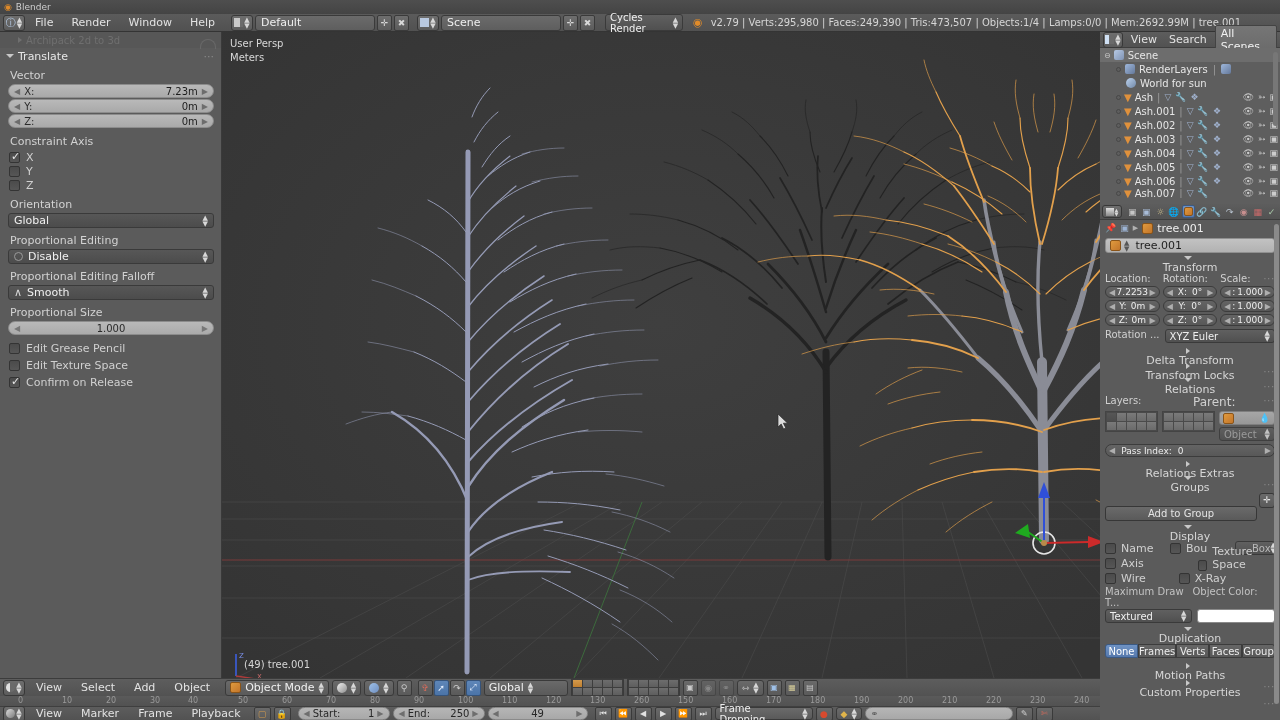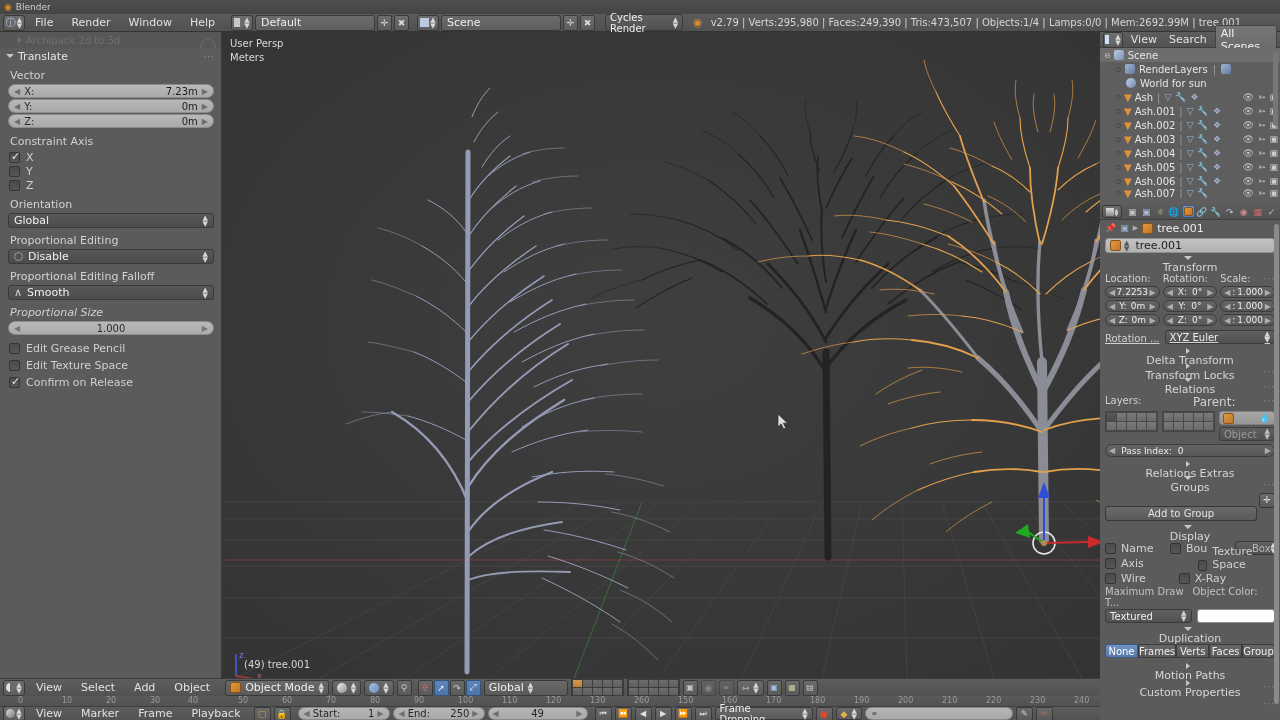--- a/index.html
+++ b/index.html
@@ -122,21 +122,21 @@
      gap:1px; padding:0 2px; border-bottom:1px solid #3e3e3e;}
   .ptab{ width:13px;height:13px;border-radius:2px; display:flex;align-items:center;justify-content:center;}
   .ptab.sel{ background:linear-gradient(#6f93c4,#5679ad); border:1px solid #3b5a84;}
   #breadcrumb{ height:16px; display:flex;align-items:center; gap:4px; padding:0 5px; color:#ededed;}
   .namefield{ margin:2px 5px; background:linear-gradient(#c2c2c2,#b2b2b2); border:1px solid #909090;
      border-radius:3px; height:15px; display:flex; align-items:center; padding:0 4px; color:#1f1f1f;}
   .pgrid3{ display:grid; grid-template-columns:1fr 1fr 1fr; gap:3px; padding:0 5px;}
   .pfield{ background:linear-gradient(#646464,#585858); border:1px solid #3c3c3c; border-radius:8px;
      height:12px; display:flex;align-items:center;justify-content:space-between; padding:0 3px;
      font-size:9px; color:#ededed;}
-  .prow{ display:flex; align-items:flex-end; padding:0 5px; height:15px;text-decoration:underline; }
+  .prow{ display:flex; align-items:flex-start; padding:0 5px; height:15px; }
   .lyrgrid{ display:grid; grid-template-columns:repeat(5,9px); grid-template-rows:repeat(2,8px);
      gap:1px; background:#4a4a4a; padding:1px; border:1px solid #444; }
   .lyrgrid i{ background:linear-gradient(#7a7a7a,#6b6b6b); display:block;}
   .lyrgrid i.on{ background:linear-gradient(#565656,#4d4d4d);}
   .dupbtn{ flex:1; height:14px; display:flex;align-items:center;justify-content:center;
      background:linear-gradient(#666,#585858); border:1px solid #3c3c3c; color:#ececec; font-size:10px;}
   .dupbtn.sel{ background:linear-gradient(#6f93c4,#5679ad); border-color:#3b5a84; color:#fff;}
   .scrollv{ position:absolute; right:1px; width:5px; background:#777; border-radius:3px;}
   .cubeicon{ width:11px;height:11px;background:linear-gradient(135deg,#e09a3e,#c2752a);
      border:1px solid #8a5418; border-radius:2px; display:inline-block;}
@@ -261,21 +261,21 @@
 
       <div class="lp-label" style="margin-top:5px;">Proportional Editing Falloff</div>
       <div class="selbox">
         <span style="display:flex;align-items:center;gap:5px;">
           <span style="color:#d8d8d8;">∧</span>
           <span>Smooth</span>
           </span>
         <span class="ddarrow">▲<br>▼</span>
         </div>
 
-      <div class="lp-label" style="margin-top:5px;font-style:italic;">Proportional Size</div>
+      <div class="lp-label" style="margin-top:5px;">Proportional Size</div>
       <div class="sbar">
         <span class="a" style="color:#777;font-size:8px;">◀</span>
         <span>1.000</span>
         <span class="a" style="color:#777;font-size:8px;">▶</span>
         </div>
 
       <div class="chkrow" style="margin-top:6px">
         <span class="cbox"></span>
         <span>Edit Grease Pencil</span>
         </div>

